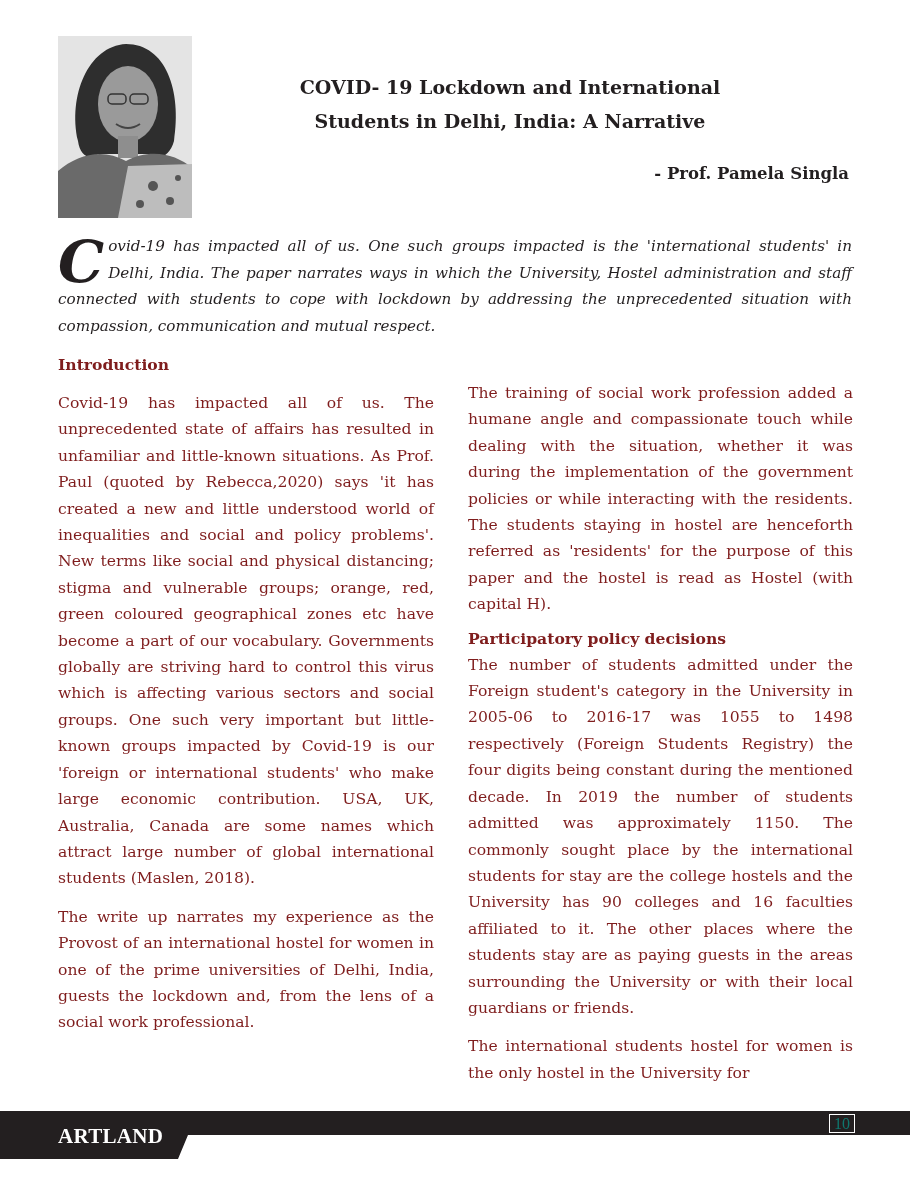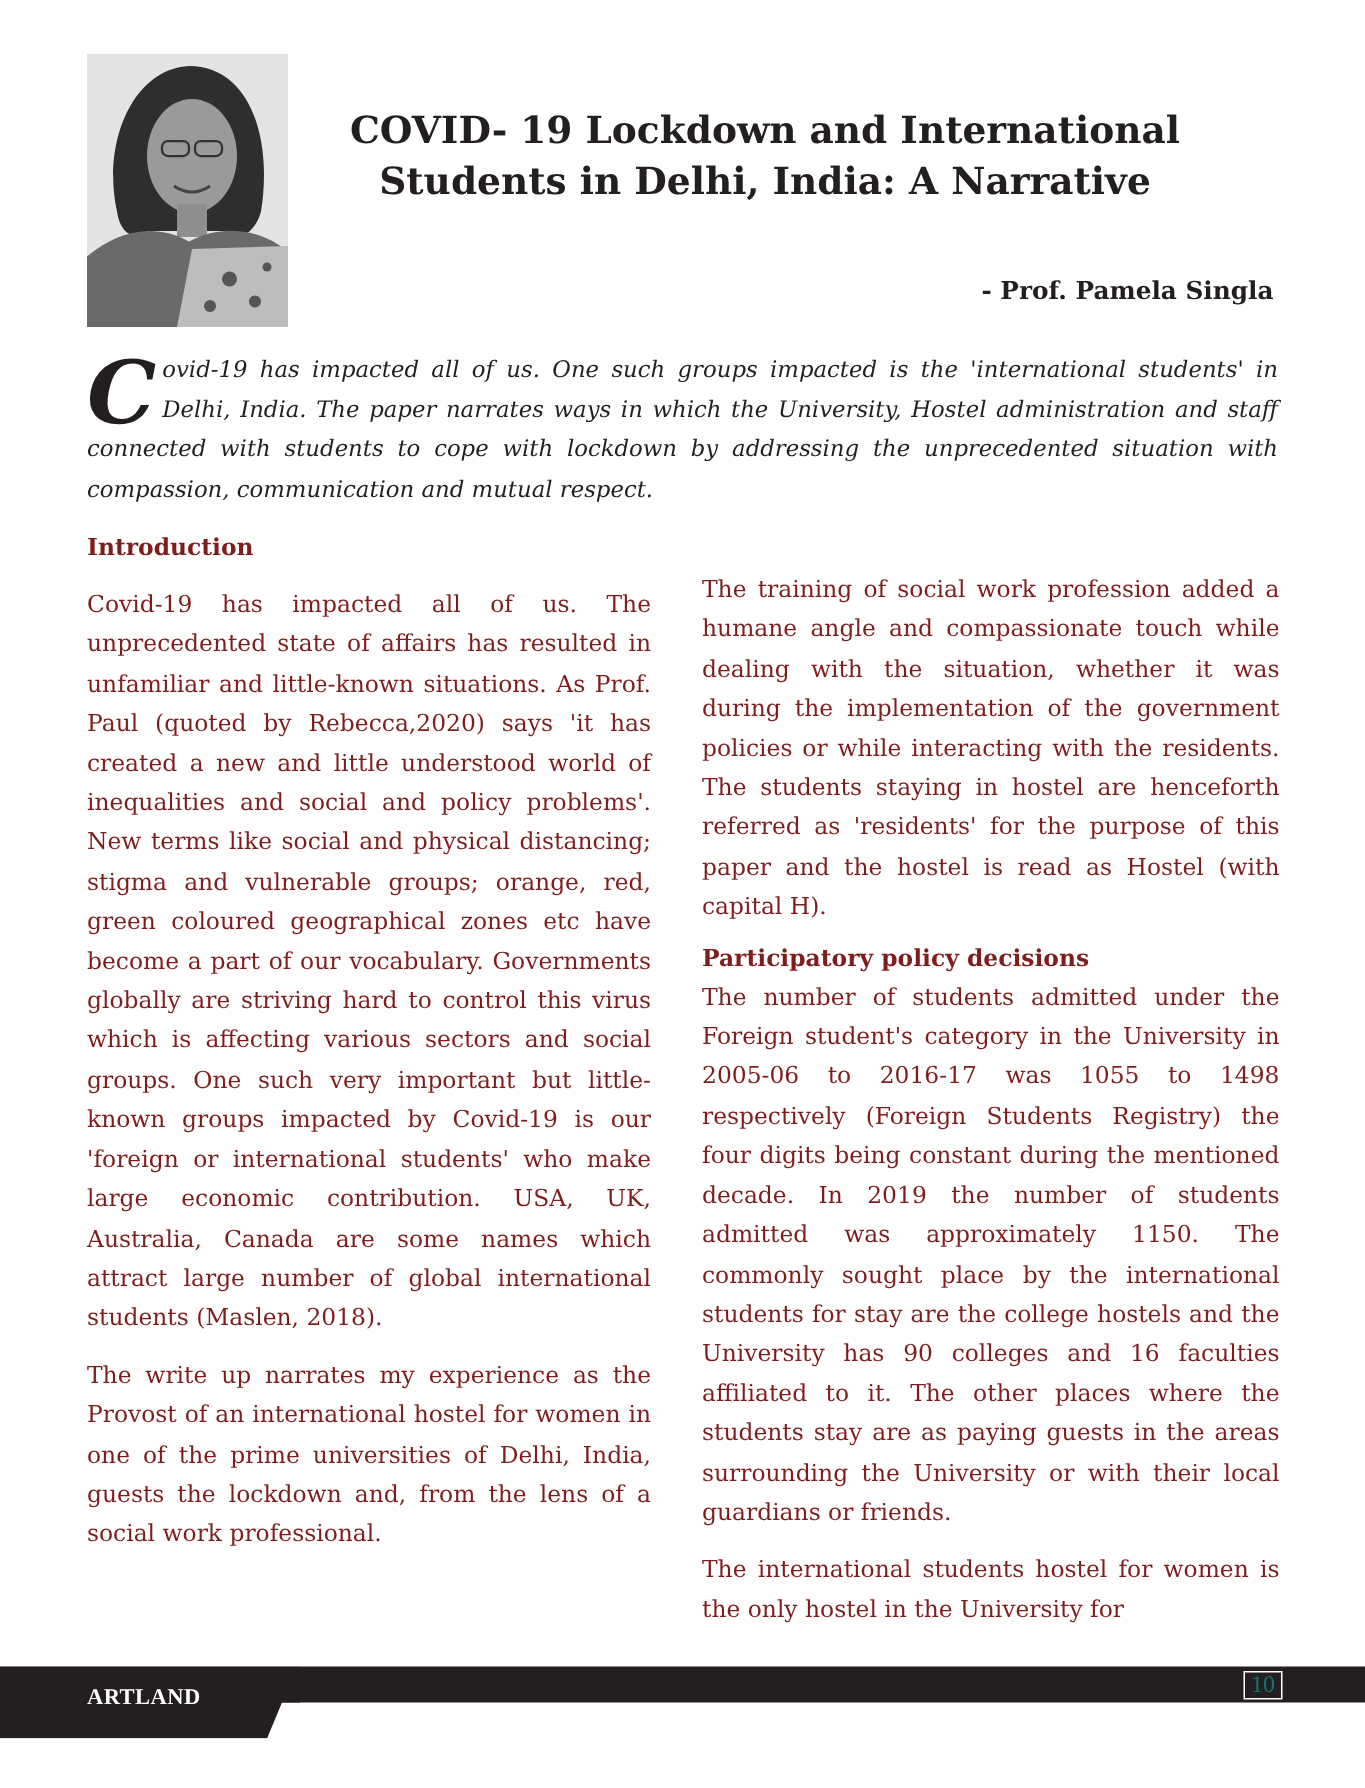--- a/index.html
+++ b/index.html
@@ -7,24 +7,24 @@
 
   .photo {
     position: absolute; left: 58px; top: 36px; width: 134px; height: 182px;
     background: #d9d9d9; overflow: hidden;
   }
   .photo svg { display: block; }
 
   .title {
     position: absolute; left: 230px; top: 70px; width: 560px;
     text-align: center; font-family: "DejaVu Serif", serif; font-weight: bold;
-    font-size: 25px; line-height: 34px; color: #231f20;
+    font-size: 19px; line-height: 34px; color: #231f20;
   }
   .author {
-    position: absolute; right: 61px; top: 184px;
+    position: absolute; right: 61px; top: 164px;
     font-family: "DejaVu Serif", serif; font-weight: bold; font-size: 16.5px; color: #231f20;
   }
 
   .abstract {
     position: absolute; left: 58px; top: 233px; width: 794px;
     font-family: "DejaVu Serif", serif; font-style: italic; font-size: 15.2px;
     line-height: 26.5px; text-align: justify; color: #231f20;
   }
   .abstract .dropcap {
     float: left; font-family: "DejaVu Serif", serif; font-style: italic; font-weight: bold;
@@ -45,21 +45,21 @@
 
   .footer-bar {
     position: absolute; left: 0; top: 1111px; width: 910px; height: 24px; background: #231f20;
   }
   .footer-tab {
     position: absolute; left: 0; top: 1111px; width: 200px; height: 48px; background: #231f20;
     clip-path: polygon(0 0, 100% 0, 100% 50%, 94% 50%, 89% 100%, 0 100%);
   }
   .brand {
     position: absolute; left: 58px; top: 1124px; color: #ffffff;
-    font-family: "Liberation Serif", serif; font-weight: bold; font-size: 15px; letter-spacing: 0.3px;
+    font-family: "Liberation Serif", serif; font-weight: bold; font-size: 21px; letter-spacing: 0.3px;
   }
   .page-num {
     position: absolute; left: 829px; top: 1114px; width: 24px; height: 17px;
     border: 1.5px solid #ffffff; color: #0f766e; text-align: center;
     font-family: "Liberation Serif", serif; font-size: 16px; line-height: 17px;
   }
 </style>
 </head>
 <body>
 

